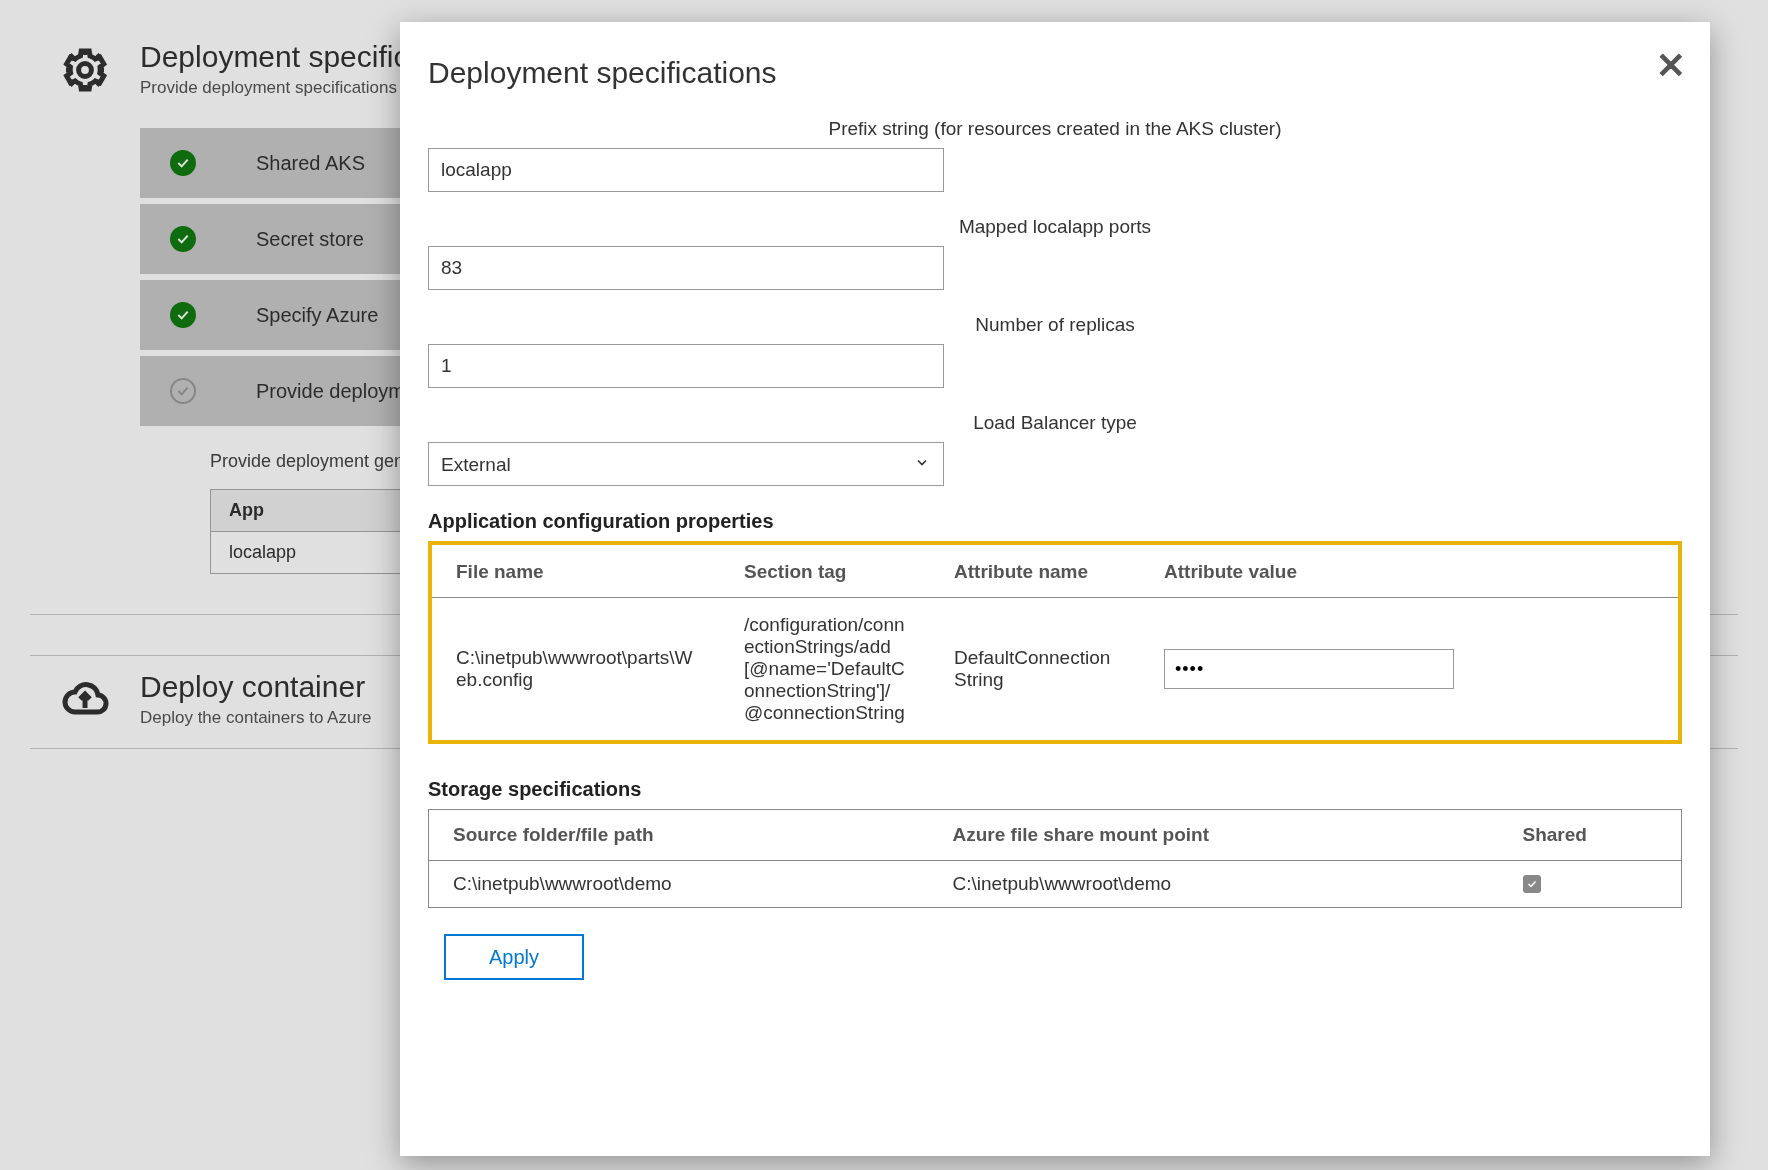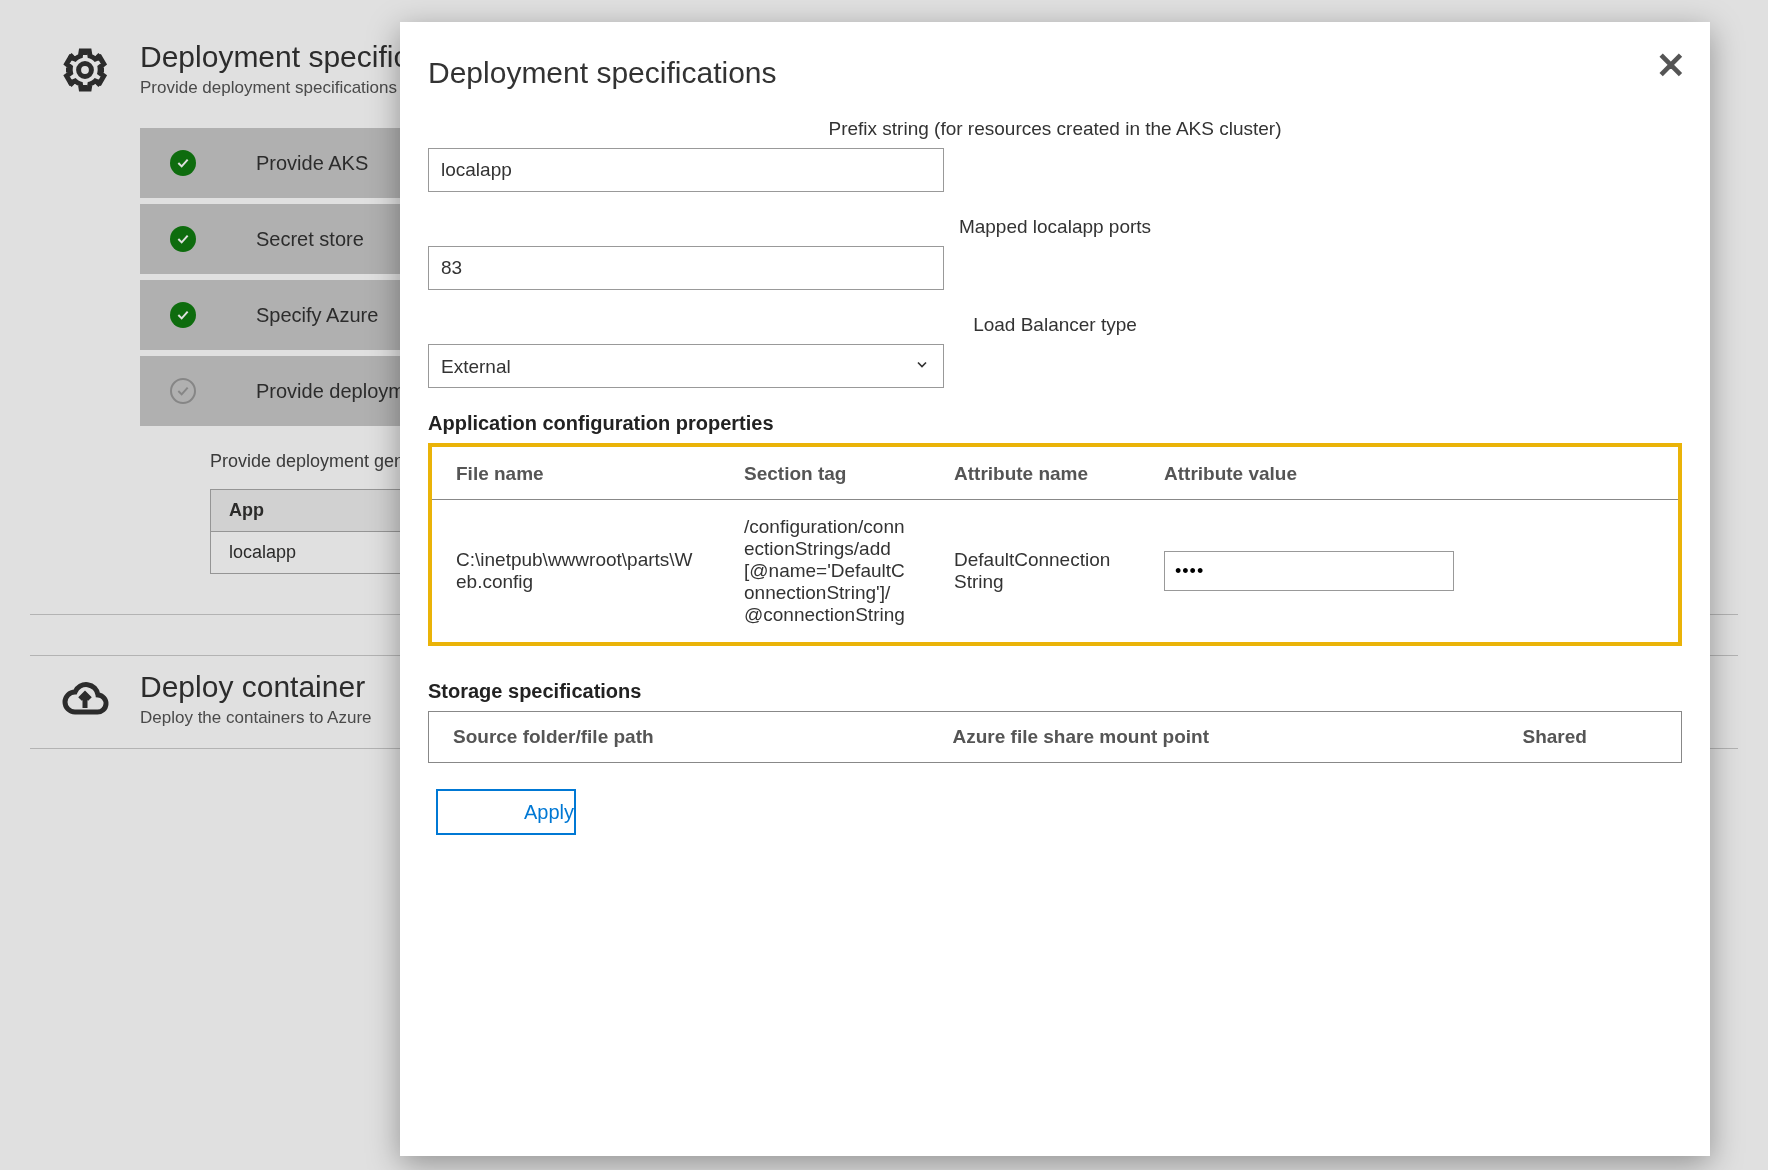--- a/index.html
+++ b/index.html
@@ -226,22 +226,21 @@
     margin-top: 26px;
     width: 140px;
     height: 46px;
     border: 2px solid #0078d4;
     background: #fff;
     color: #0078d4;
     font-size: 20px;
     font-family: inherit;
     cursor: pointer;
     display: inline-block;
-    margin-left: 8px;
-    text-align: right;
+    margin-left: 16px;
   }
 </style>
 </head>
 <body>
 
 <div class="background-page">
   <div class="bg-section">
     <div class="bg-icon-col">
       <svg viewBox="0 0 24 24">
           <circle cx="12" cy="12" r="3.2"></circle>
@@ -252,21 +251,21 @@
     <div class="bg-content-col">
       <div class="bg-title">Deployment specifications</div>
       <div class="bg-subtitle">Provide deployment specifications</div>
       <div class="bg-steps">
         <div class="bg-step">
           <span class="check">
               <svg viewBox="0 0 24 24">
                 <polyline points="5 12 10 17 19 7"></polyline>
               </svg>
             </span>
-          <span class="bg-step-label">Provide AKS</span>
+          <span class="bg-step-label">Shared AKS</span>
         </div>
         <div class="bg-step">
           <span class="check">
               <svg viewBox="0 0 24 24">
                 <polyline points="5 12 10 17 19 7"></polyline>
               </svg>
             </span>
           <span class="bg-step-label">Secret store</span>
         </div>
         <div class="bg-step">
@@ -325,20 +324,24 @@
   <div class="form-group">
     <label class="form-label">Prefix string (for resources created in the AKS cluster)</label>
     <input class="form-input" value="localapp" style="">
   </div>
 
   <div class="form-group">
     <label class="form-label">Mapped localapp ports</label>
     <input class="form-input" value="83" style="">
   </div>
 
+  <div class="form-group">
+    <label class="form-label">Number of replicas</label>
+    <input class="form-input" value="1" style="">
+  </div>
 
   <div class="form-group">
     <label class="form-label">Load Balancer type</label>
     <div class="select-wrapper">
       <select class="form-select">
         <option>External</option>
       </select>
       <span class="chev">
         <svg width="16" height="16" viewBox="0 0 24 24" stroke="#333" stroke-width="2.5" fill="none">
             <polyline points="6 9 12 15 18 9"></polyline>
@@ -379,17 +382,28 @@
         <col style="width:500px">
         <col style="width:570px">
         <col>
       </colgroup>
     <tbody>
         <tr>
       <th>Source folder/file path</th>
       <th>Azure file share mount point</th>
       <th>Shared</th>
     </tr>
+    <tr>
+      <td>C:\inetpub\wwwroot\demo</td>
+      <td>C:\inetpub\wwwroot\demo</td>
+      <td>
+        <span class="checkbox">
+          <svg viewBox="0 0 24 24">
+                <polyline points="5 12 10 17 19 7"></polyline>
+              </svg>
+        </span>
+      </td>
+    </tr>
   </tbody>
     </table>
 
   <button class="apply-btn">Apply</button>
 </div>
 
 </body></html>

